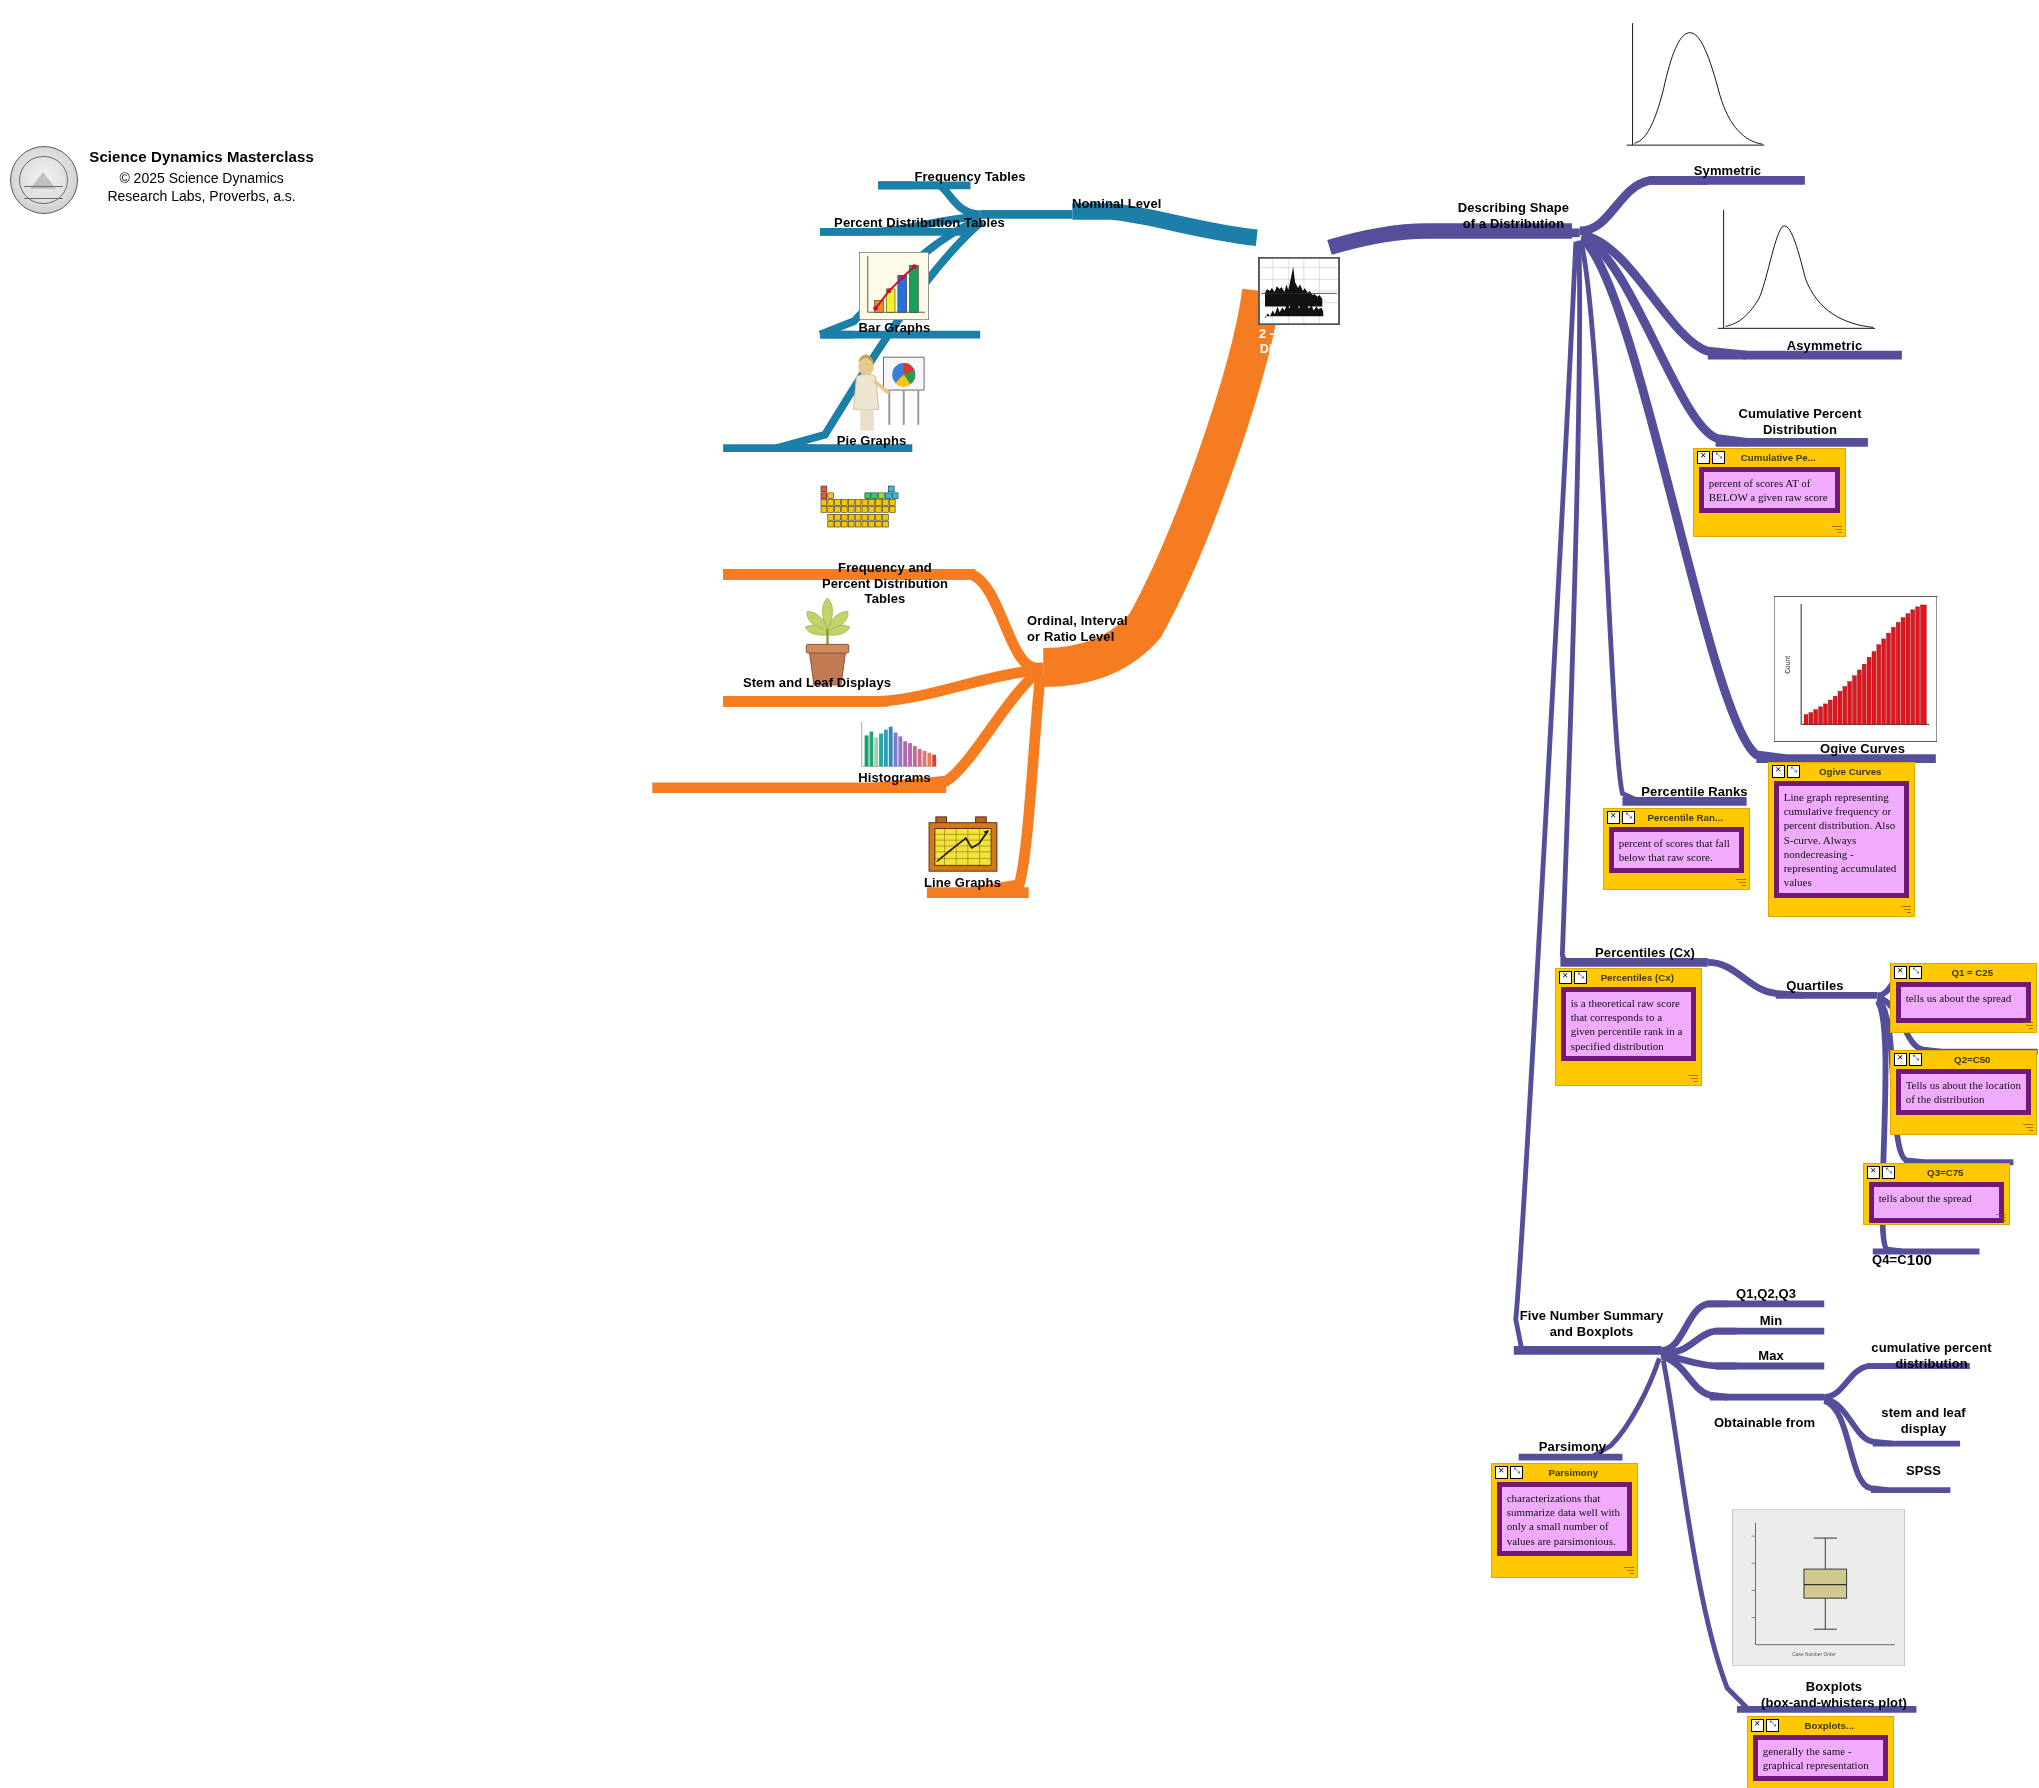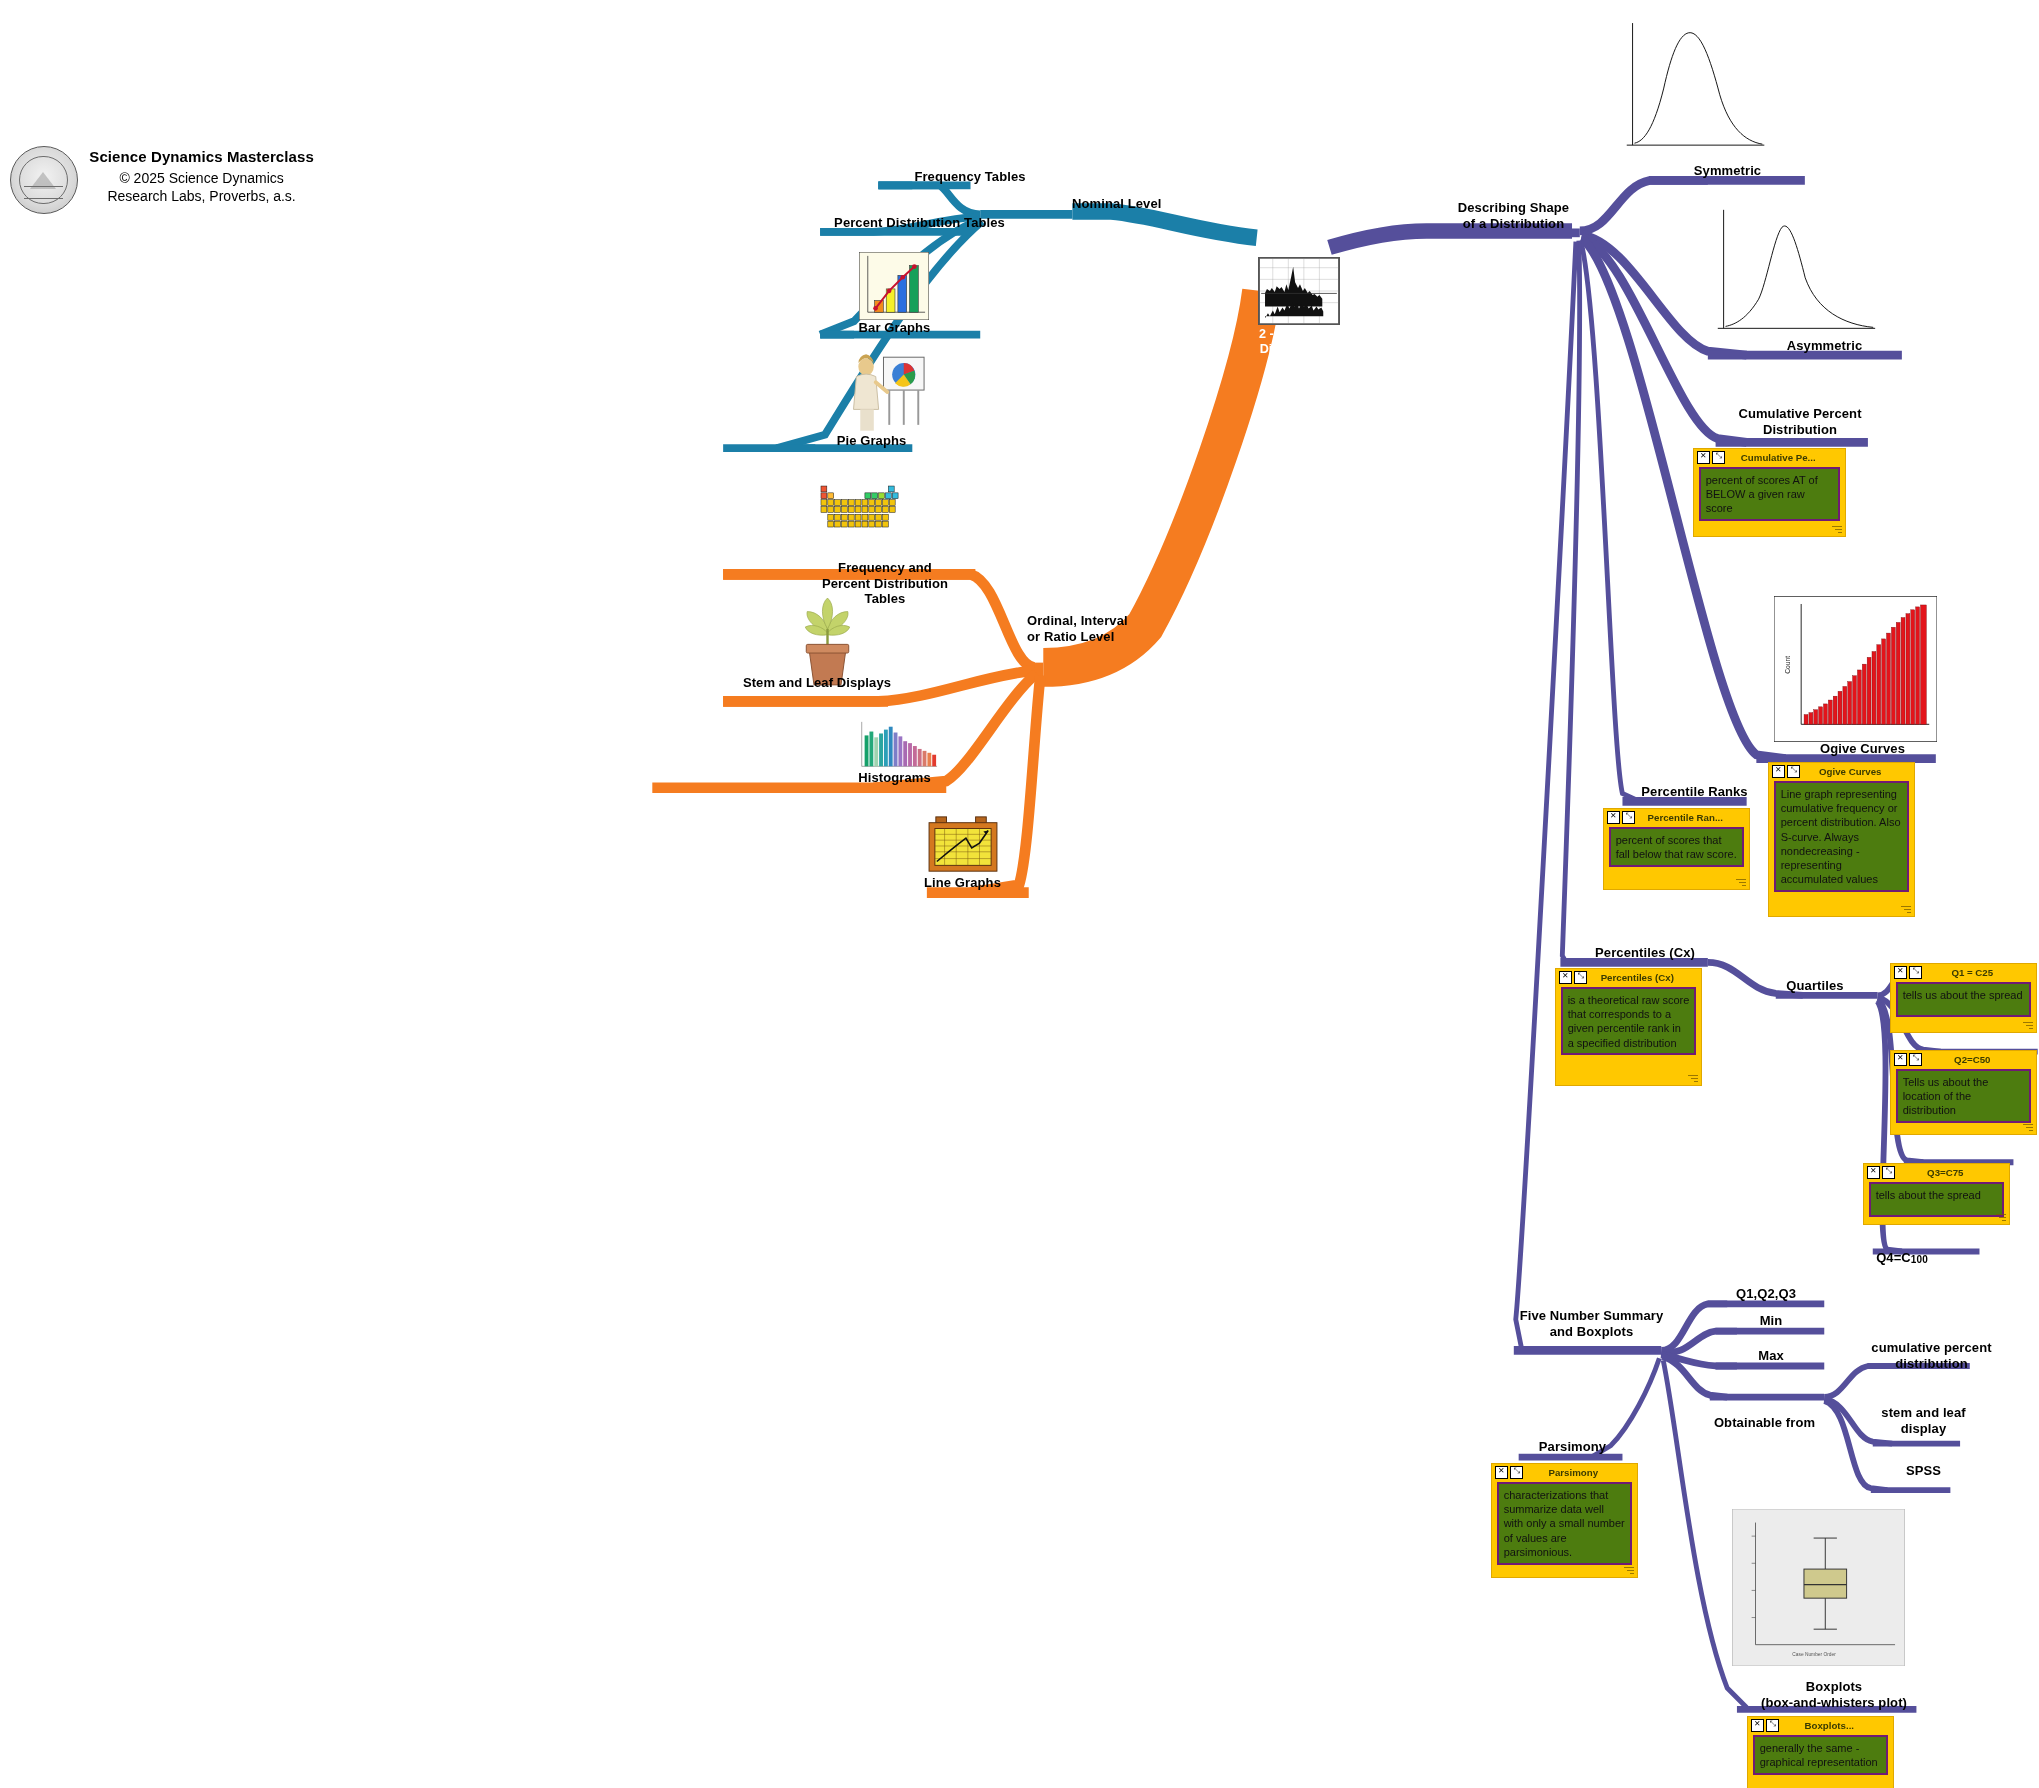--- a/index.html
+++ b/index.html
@@ -23,39 +23,39 @@
         border-bottom:17.5px solid #9b9b9b;opacity:.55;}
   .seal .book{position:absolute;left:13.6px;right:13.6px;bottom:13.6px;height:11.6px;
         border-top:1px solid #6d6d6d;border-bottom:1px solid #6d6d6d;}
   .brand-text{padding-top:1.9px;}
   .brand-title{font-size:15px;font-weight:bold;letter-spacing:0.1px;white-space:nowrap;}
   .brand-copy{font-size:14px;text-align:center;line-height:1.32;margin-top:3.9px;}
 
   
   .lbl{position:absolute;font-size:13px;font-weight:bold;line-height:1.2;
        white-space:pre-line;text-align:center;letter-spacing:0.1px;}
-  .sub{font-size:10px;vertical-align:baseline;position:relative;top:1.9px;}
+  .sub{font-size:15px;vertical-align:baseline;position:relative;top:1.9px;}
 
   
   .center-node{position:absolute;text-align:center;}
   .center-img{width:80px;height:66px;border:1px solid #555;background:#fff;
       display:block;margin:0 auto;}
   .center-cap{font-size:12.6px;font-weight:bold;line-height:1.2;margin-top:1.9px;color:#fff;
       white-space:pre-line;}
 
   
   .note{position:absolute;background:#FFC800;border:1px solid #e0a800;
         box-shadow:0 0 0 0 rgba(0,0,0,0);padding:1.9px 2.9px 9.7px 2.9px;box-sizing:border-box;}
   .note-bar{display:flex;align-items:center;gap:2.9px;height:13.6px;}
   .note-btn{width:10.7px;height:10.7px;border:1px solid #000;background:#fff;
         font-size:7.8px;line-height:8.7px;text-align:center;color:#000;flex:0 0 auto;}
   .note-title{flex:1;text-align:center;font-size:9.7px;font-weight:bold;
         color:#3b3b00;padding-right:13.6px;white-space:nowrap;overflow:hidden;}
-  .note-body{background:#4d7c0f;border:2px solid #701a75;margin:2.9px 1.9px 0 1.9px;
-        padding:3.9px 4.9px;font-size:11px;line-height:1.28;color:#111;min-height:23px;}
+  .note-body{background:#f0abfc;border:5px solid #701a75;margin:2.9px 1.9px 0 1.9px;
+        padding:3.9px 4.9px;font-size:11px;line-height:1.28;color:#111;min-height:23px;font-family:Liberation Serif, serif;}
   .note-grip{position:absolute;right:2.9px;bottom:1.9px;width:11.6px;height:9.7px;opacity:.75;}
   .note-grip i{display:block;height:1px;background:#7a5c00;margin:1.9px 0 0 auto;}
   .note-grip i:nth-child(1){width:9.7px;}
   .note-grip i:nth-child(2){width:6.8px;}
   .note-grip i:nth-child(3){width:3.9px;}
 
   
   .pic{position:absolute;}
   .pic svg, .pic canvas{display:block;}
 </style>

